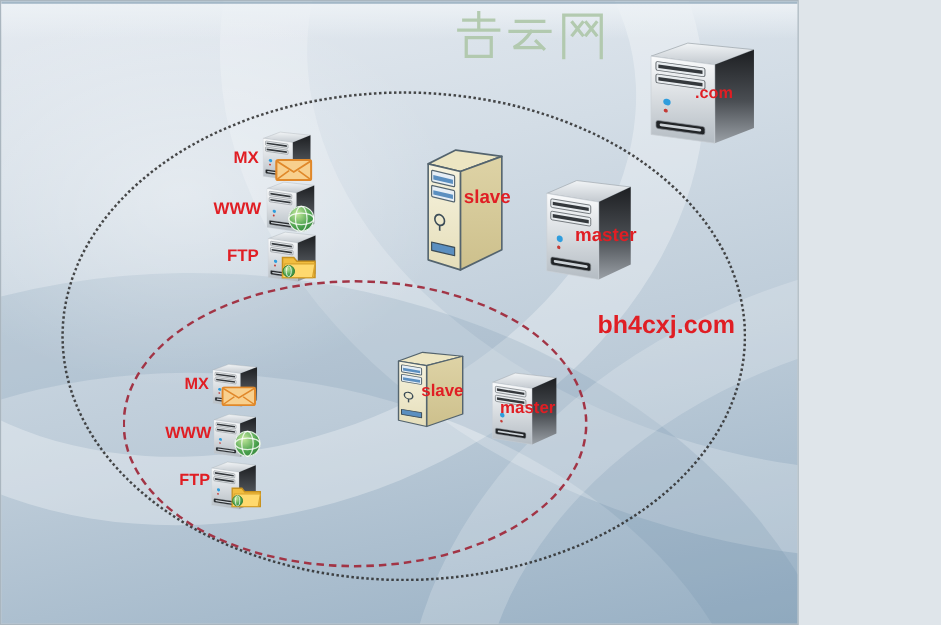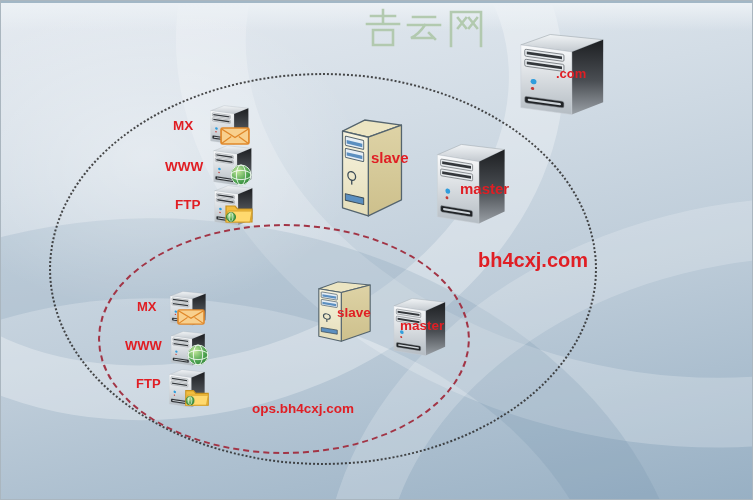--- a/index.html
+++ b/index.html
@@ -1,36 +1,36 @@
 <!DOCTYPE html>
 <html><head>
 <meta charset="utf-8">
 <style>
   html,body{margin:0;padding:0;background:#dfe5ea;}
   #stage{
-    position:relative;width:753px;height:500px;overflow:hidden;
+    position:relative;width:639px;height:500px;overflow:hidden;
     background:linear-gradient(168deg,#e6ebf1 0%,#d3dde6 30%,#bccbd8 62%,#98b0c4 100%);
     font-family:"Liberation Sans","DejaVu Sans",sans-serif;
     border:1px solid #aab6bf;box-sizing:border-box;
   }
   .deco{position:absolute;border-radius:50%;pointer-events:none;}
   .sw1{left:-180px;top:-170px;width:640px;height:470px;border:55px solid rgba(255,255,255,.30);transform:rotate(-18deg);}
   .sw2{left:170px;top:-270px;width:830px;height:570px;border:70px solid rgba(255,255,255,.22);transform:rotate(12deg);}
   .sw3{left:-310px;top:220px;width:840px;height:600px;border:80px solid rgba(108,138,164,.18);transform:rotate(8deg);}
   .sw4{left:320px;top:200px;width:780px;height:580px;border:60px solid rgba(255,255,255,.20);transform:rotate(-10deg);}
   .sw5{left:-70px;top:0px;width:430px;height:310px;background:radial-gradient(closest-side,rgba(255,255,255,.38),rgba(255,255,255,0));}
   .topstrip{position:absolute;left:0;top:0;width:100%;height:30px;
     background:linear-gradient(#ecf1f5,rgba(236,241,245,0));border-top:2px solid #a2b7c6;box-sizing:border-box;}
   .ring{position:absolute;border-radius:50%;}
   .ring.outer{left:48px;top:72px;width:544px;height:388px;border:2px dotted #2b2b2b;opacity:.85;}
   .ring.inner{left:97px;top:223px;width:368px;height:226px;border:2px dashed #a23445;}
   .node{position:absolute;}
   .lbl{position:absolute;font-weight:bold;color:#e01e24;white-space:nowrap;line-height:1.1;z-index:6;}
   .fs13{font-size:13px;} .fs135{font-size:13.5px;} .fs14{font-size:20px;} .fs15{font-size:15px;}
-  .ralign{text-align:left;display:inline-block;}
+  .ralign{text-align:right;display:inline-block;}
   .z4{z-index:4;} .z5{z-index:5;}
   #watermark{position:absolute;left:364px;top:6px;z-index:2;opacity:.9;}
 </style>
 </head>
 <body>
 
 <div id="stage">
 
   <div class="deco sw1"></div>
   <div class="deco sw2"></div>
@@ -200,15 +200,14 @@
   <svg class="node z4" style="left:313px;top:279px" width="61" height="65" viewBox="0 0 76 104" preserveAspectRatio="none">
       <use href="#sym-beige"></use>
     </svg>
   <span class="lbl fs135" style="left: 336px; top: 305px; color: rgb(224, 30, 36);">slave</span>
 
   <svg class="node z4" style="left:388px;top:295px" width="61" height="62" viewBox="0 0 100 100" preserveAspectRatio="none">
       <use href="#sym-black"></use>
     </svg>
   <span class="lbl fs135" style="left: 399px; top: 318px; color: rgb(224, 30, 36);">master</span>
 
-  <span class="lbl fs135" style="left: 251px; top: 401px; color: rgb(224, 30, 36);">ops.bh4cxj.com</span>
 
 </div>
 
 </body></html>

